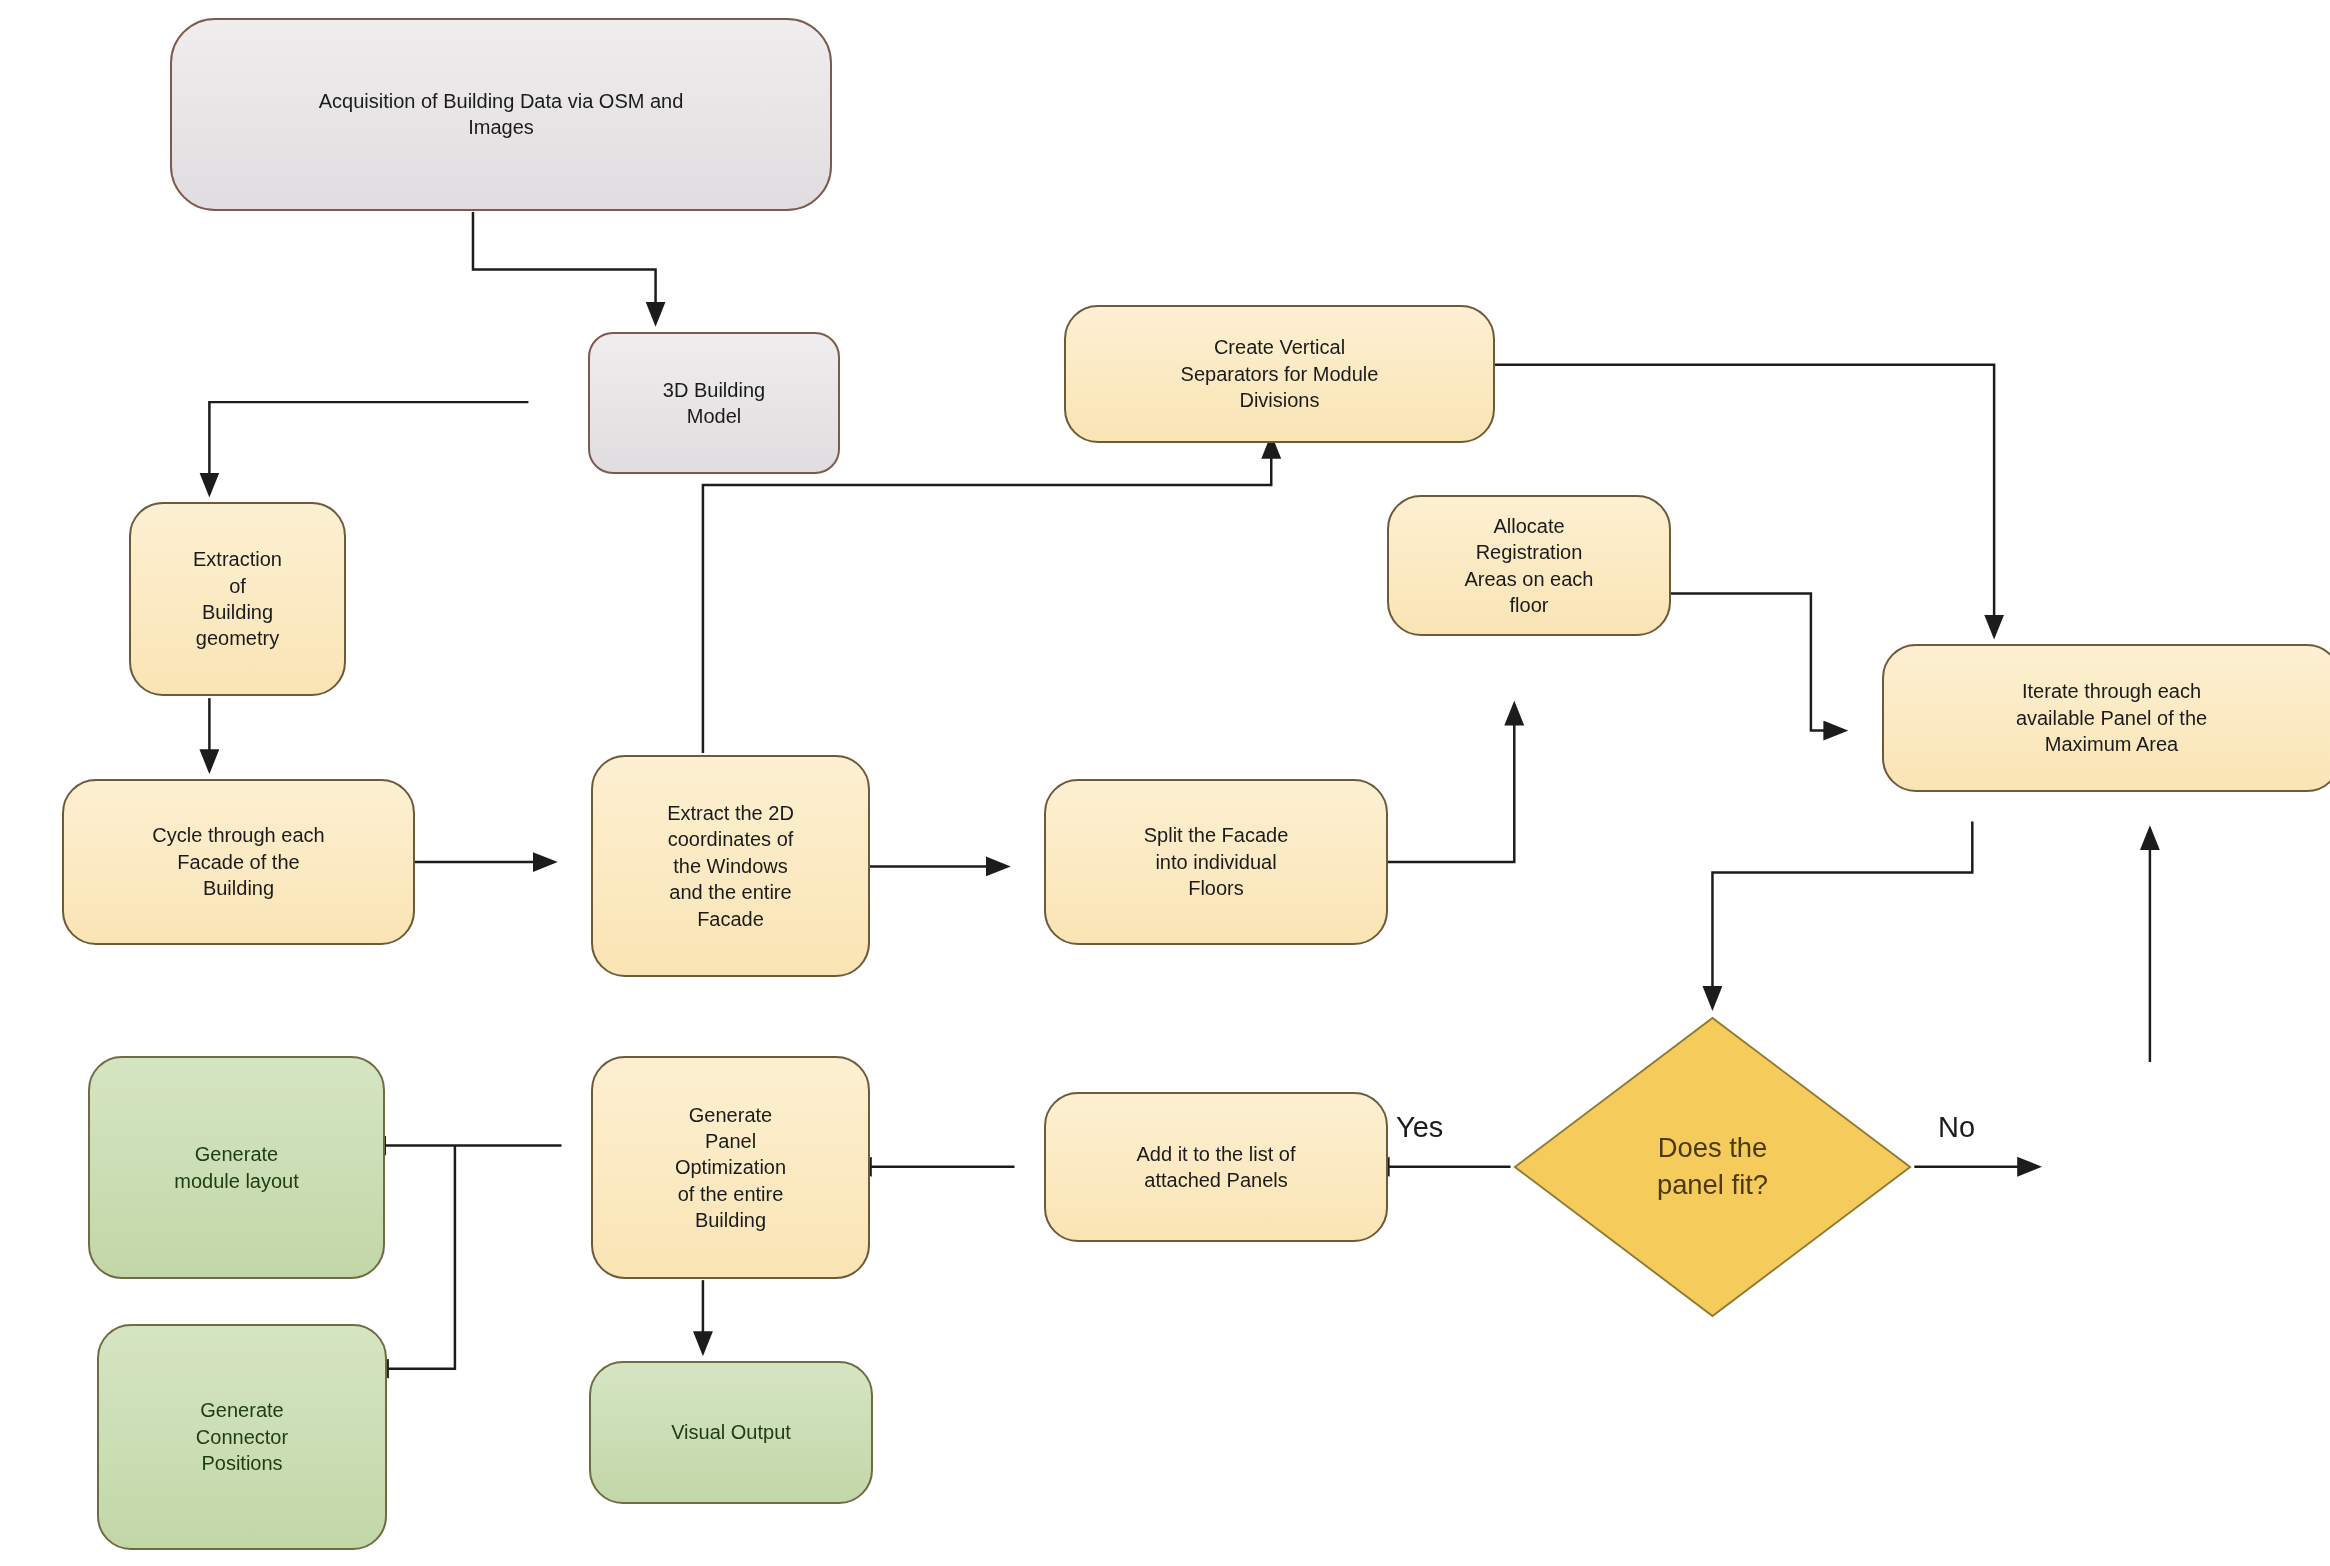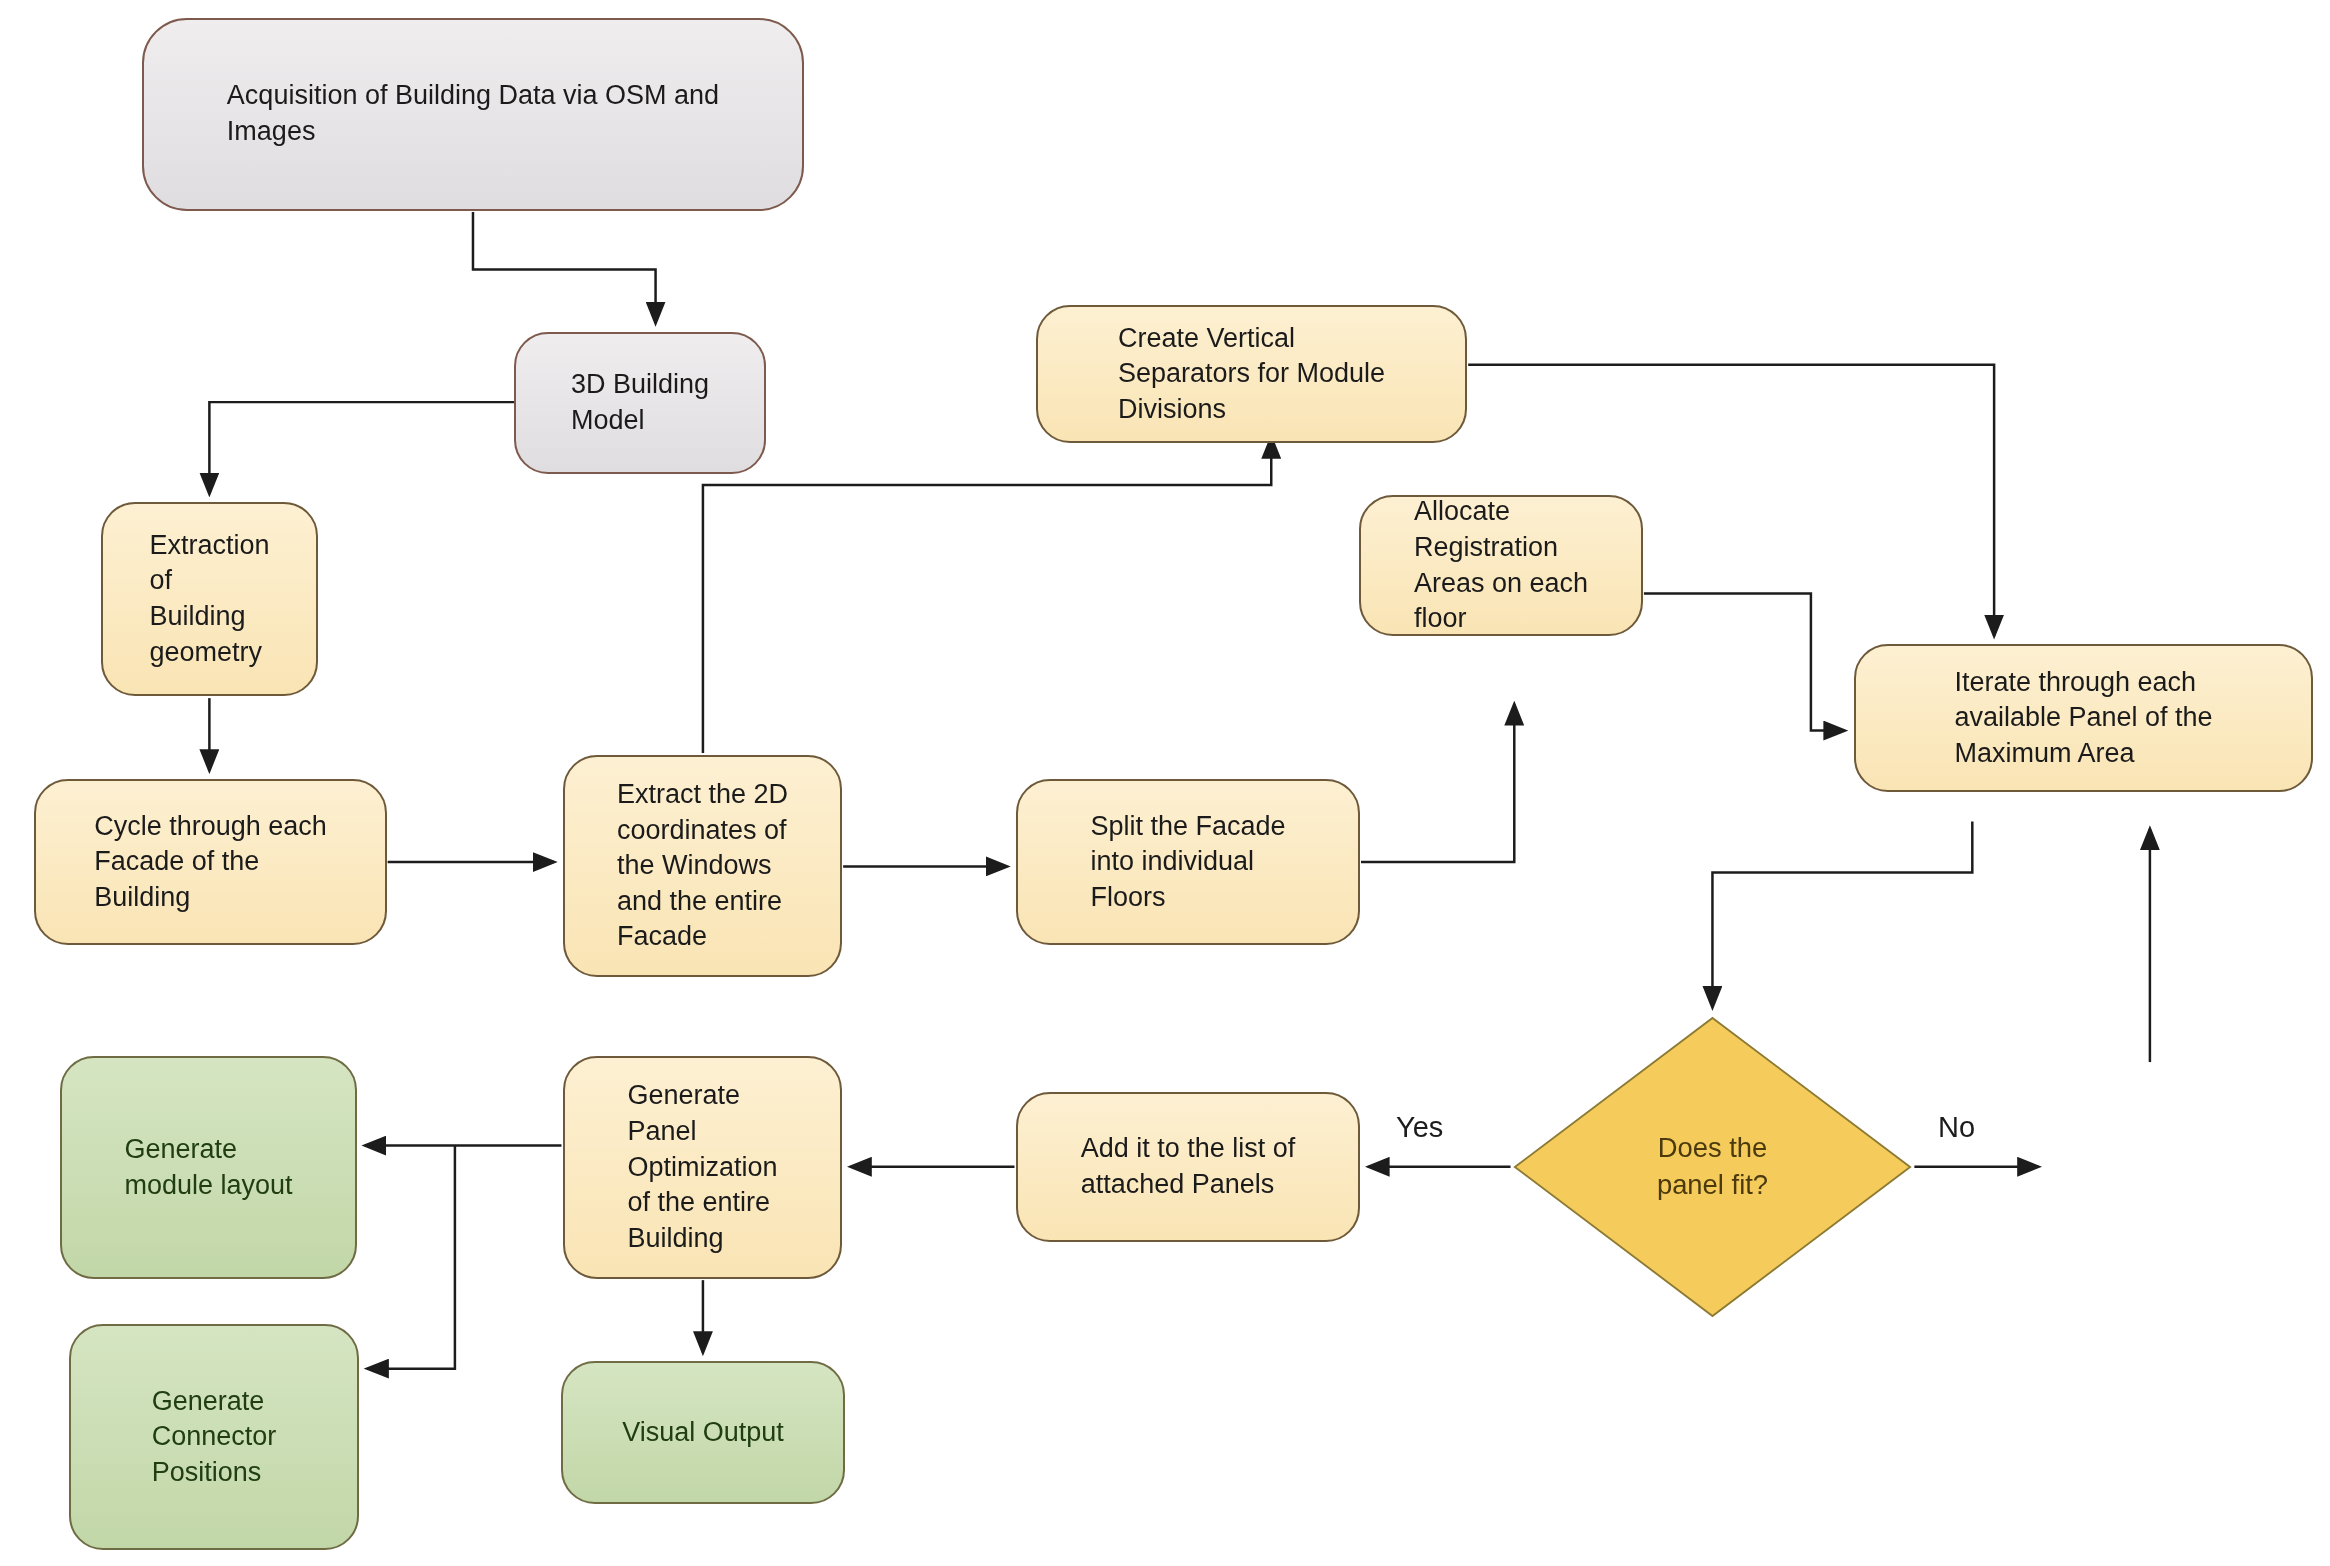--- a/index.html
+++ b/index.html
@@ -8,28 +8,29 @@
     width:2330px;height:1567px;
     background:#ffffff;
     font-family:"Liberation Sans", sans-serif;
     overflow:hidden;
   }
   #edges{position:absolute;left:0;top:0;width:2330px;height:1567px;}
   #edges polyline{fill:none;stroke:#1c1c1c;stroke-width:4;}
   .node{
     position:absolute;
     display:flex;align-items:center;justify-content:center;
-    text-align:left;
+    text-align:center;
     white-space:pre-line;
     border-radius:34px;
     border:2.5px solid #6e5a3a;
-    font-size:27px;line-height:1.32;
+    font-size:20px;line-height:1.32;
     color:#1b1b1b;
     box-sizing:border-box;
     padding:5px 8.7px;
+    margin-left:28px;
   }
   .gray{
     background:linear-gradient(#efedee,#e0dde0);
     border-color:#7e5a4e;
   }
   .cream{
     background:linear-gradient(#fdf0d2,#f9e4b4);
     border-color:#6e5a3a;
   }
   .green{
@@ -83,21 +84,21 @@
     <polyline points="3450,1704 3450,1330" marker-end="url(#arr)"></polyline>
     <polyline points="1628,1872 1365,1872" marker-end="url(#arr)"></polyline>
     <polyline points="1128,2054 1128,2170" marker-end="url(#arr)"></polyline>
     <polyline points="901,1838 586,1838" marker-end="url(#arr)"></polyline>
     <polyline points="730,1838 730,2196 590,2196" marker-end="url(#arr)"></polyline>
   </svg>
 
   <div class="node gray bigradius" style="left:142px;top:17.5px;width:662px;height:193px;">Acquisition of Building Data via OSM and
 Images</div>
 
-  <div class="node gray" style="left:514px;top:332px;width:252px;height:142px;">3D Building
+  <div class="node gray" style="left:560px;top:332px;width:252px;height:142px;border-radius:25px;">3D Building
 Model</div>
 
   <div class="node cream" style="left:101px;top:502px;width:217px;height:194px;">Extraction
 of
 Building
 geometry</div>
 
   <div class="node cream" style="left:34px;top:779px;width:353px;height:166px;">Cycle through each
 Facade of the
 Building</div>

